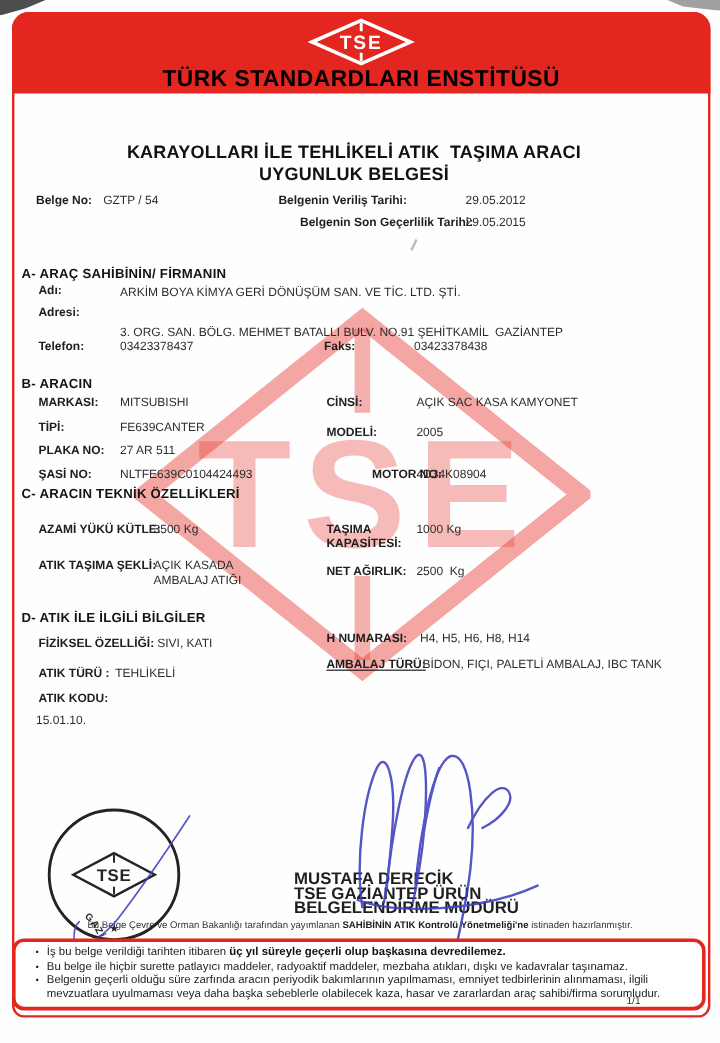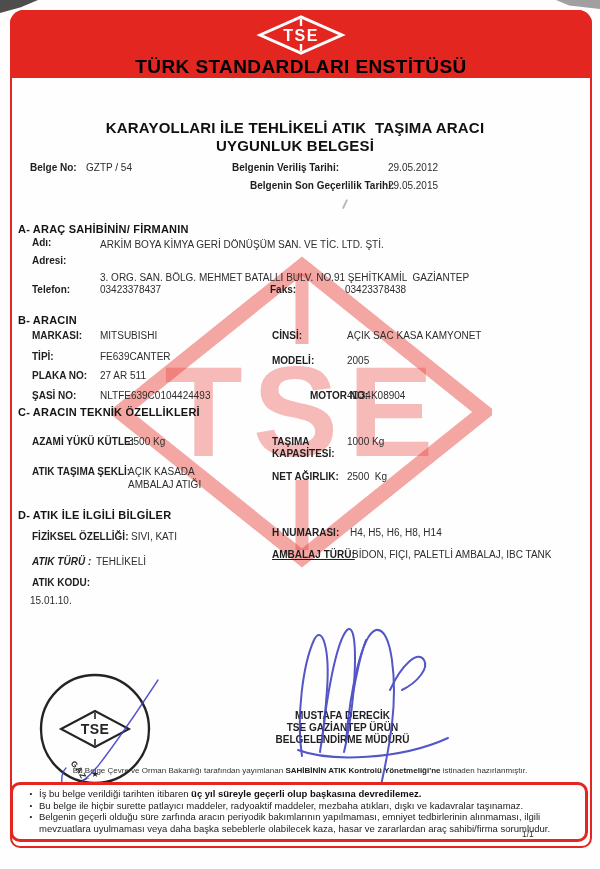--- a/index.html
+++ b/index.html
@@ -24,22 +24,22 @@
     position:absolute;left:10px;width:570px;text-align:center;color:#111;
     font-weight:bold;font-size:15px;letter-spacing:0.2px;white-space:pre;z-index:3;
   }
   .lbl{position:absolute;font-size:10px;font-weight:bold;color:#1e1e1e;white-space:pre;z-index:3;}
   .val{position:absolute;font-size:10px;color:#2d2d2d;white-space:pre;z-index:3;}
   .sec{position:absolute;font-size:11px;font-weight:bold;color:#141414;letter-spacing:0.2px;white-space:pre;z-index:3;}
   .wm{position:absolute;left:112px;top:252px;z-index:2;}
   .stamp{position:absolute;left:35px;top:669px;z-index:4;}
   .ink{position:absolute;left:0;top:0;z-index:5;pointer-events:none;}
   .sigblock{
-    position:absolute;left:245px;top:710px;width:195px;text-align:center;
-    font-size:10px;line-height:12px;color:#1f1f1f;z-index:4;
+    position:absolute;left:245px;top:726px;width:195px;text-align:left;
+    font-size:14px;line-height:12px;color:#1f1f1f;z-index:4;
   }
   .sigblock .nm{font-weight:bold;}
   .sigblock .ln{font-weight:600;}
   .disclaimer{
     position:absolute;left:40px;top:766px;width:520px;text-align:center;
     font-size:8px;color:#333;z-index:3;white-space:nowrap;
   }
   .disclaimer b{color:#1b1b1b;}
   .footerbox{
     position:absolute;left:10px;top:782px;width:578px;height:60px;
@@ -138,21 +138,21 @@
   <div class="val" style="left:128px;top:466px;">AÇIK KASADA</div>
   <div class="val" style="left:128px;top:479px;">AMBALAJ ATIĞI</div>
   <div class="lbl" style="left:272px;top:471px;">NET AĞIRLIK:</div>
   <div class="val" style="left:347px;top:471px;">2500  Kg</div>
 
   <div class="sec" style="left:18px;top:509px;">D- ATIK İLE İLGİLİ BİLGİLER</div>
   <div class="lbl" style="left:32px;top:531px;">FİZİKSEL ÖZELLİĞİ:</div>
   <div class="val" style="left:131px;top:531px;">SIVI, KATI</div>
   <div class="lbl" style="left:272px;top:527px;">H NUMARASI:</div>
   <div class="val" style="left:350px;top:527px;">H4, H5, H6, H8, H14</div>
-  <div class="lbl" style="left:32px;top:556px;font-style:italic;">ATIK TÜRÜ :</div>
+  <div class="lbl" style="left:32px;top:556px;">ATIK TÜRÜ :</div>
   <div class="val" style="left:96px;top:556px;">TEHLİKELİ</div>
   <div class="lbl" style="left:272px;top:549px;text-decoration:underline;">AMBALAJ TÜRÜ:</div>
   <div class="val" style="left:352px;top:549px;">BİDON, FIÇI, PALETLİ AMBALAJ, IBC TANK</div>
   <div class="lbl" style="left:32px;top:577px;">ATIK KODU:</div>
   <div class="val" style="left:30px;top:595px;">15.01.10.</div>
 
   <svg class="stamp" width="120" height="120" viewBox="0 0 120 120">
     <circle cx="60" cy="60" r="54" fill="none" stroke="#242424" stroke-width="2.4"></circle>
     <path id="ringPath" d="M 35.3,95.2 A 43,43 0 1 1 34.6,94.6" fill="none" stroke="none"></path>
     <text font-size="8.2" font-weight="bold" letter-spacing="0.6" fill="#242424">

